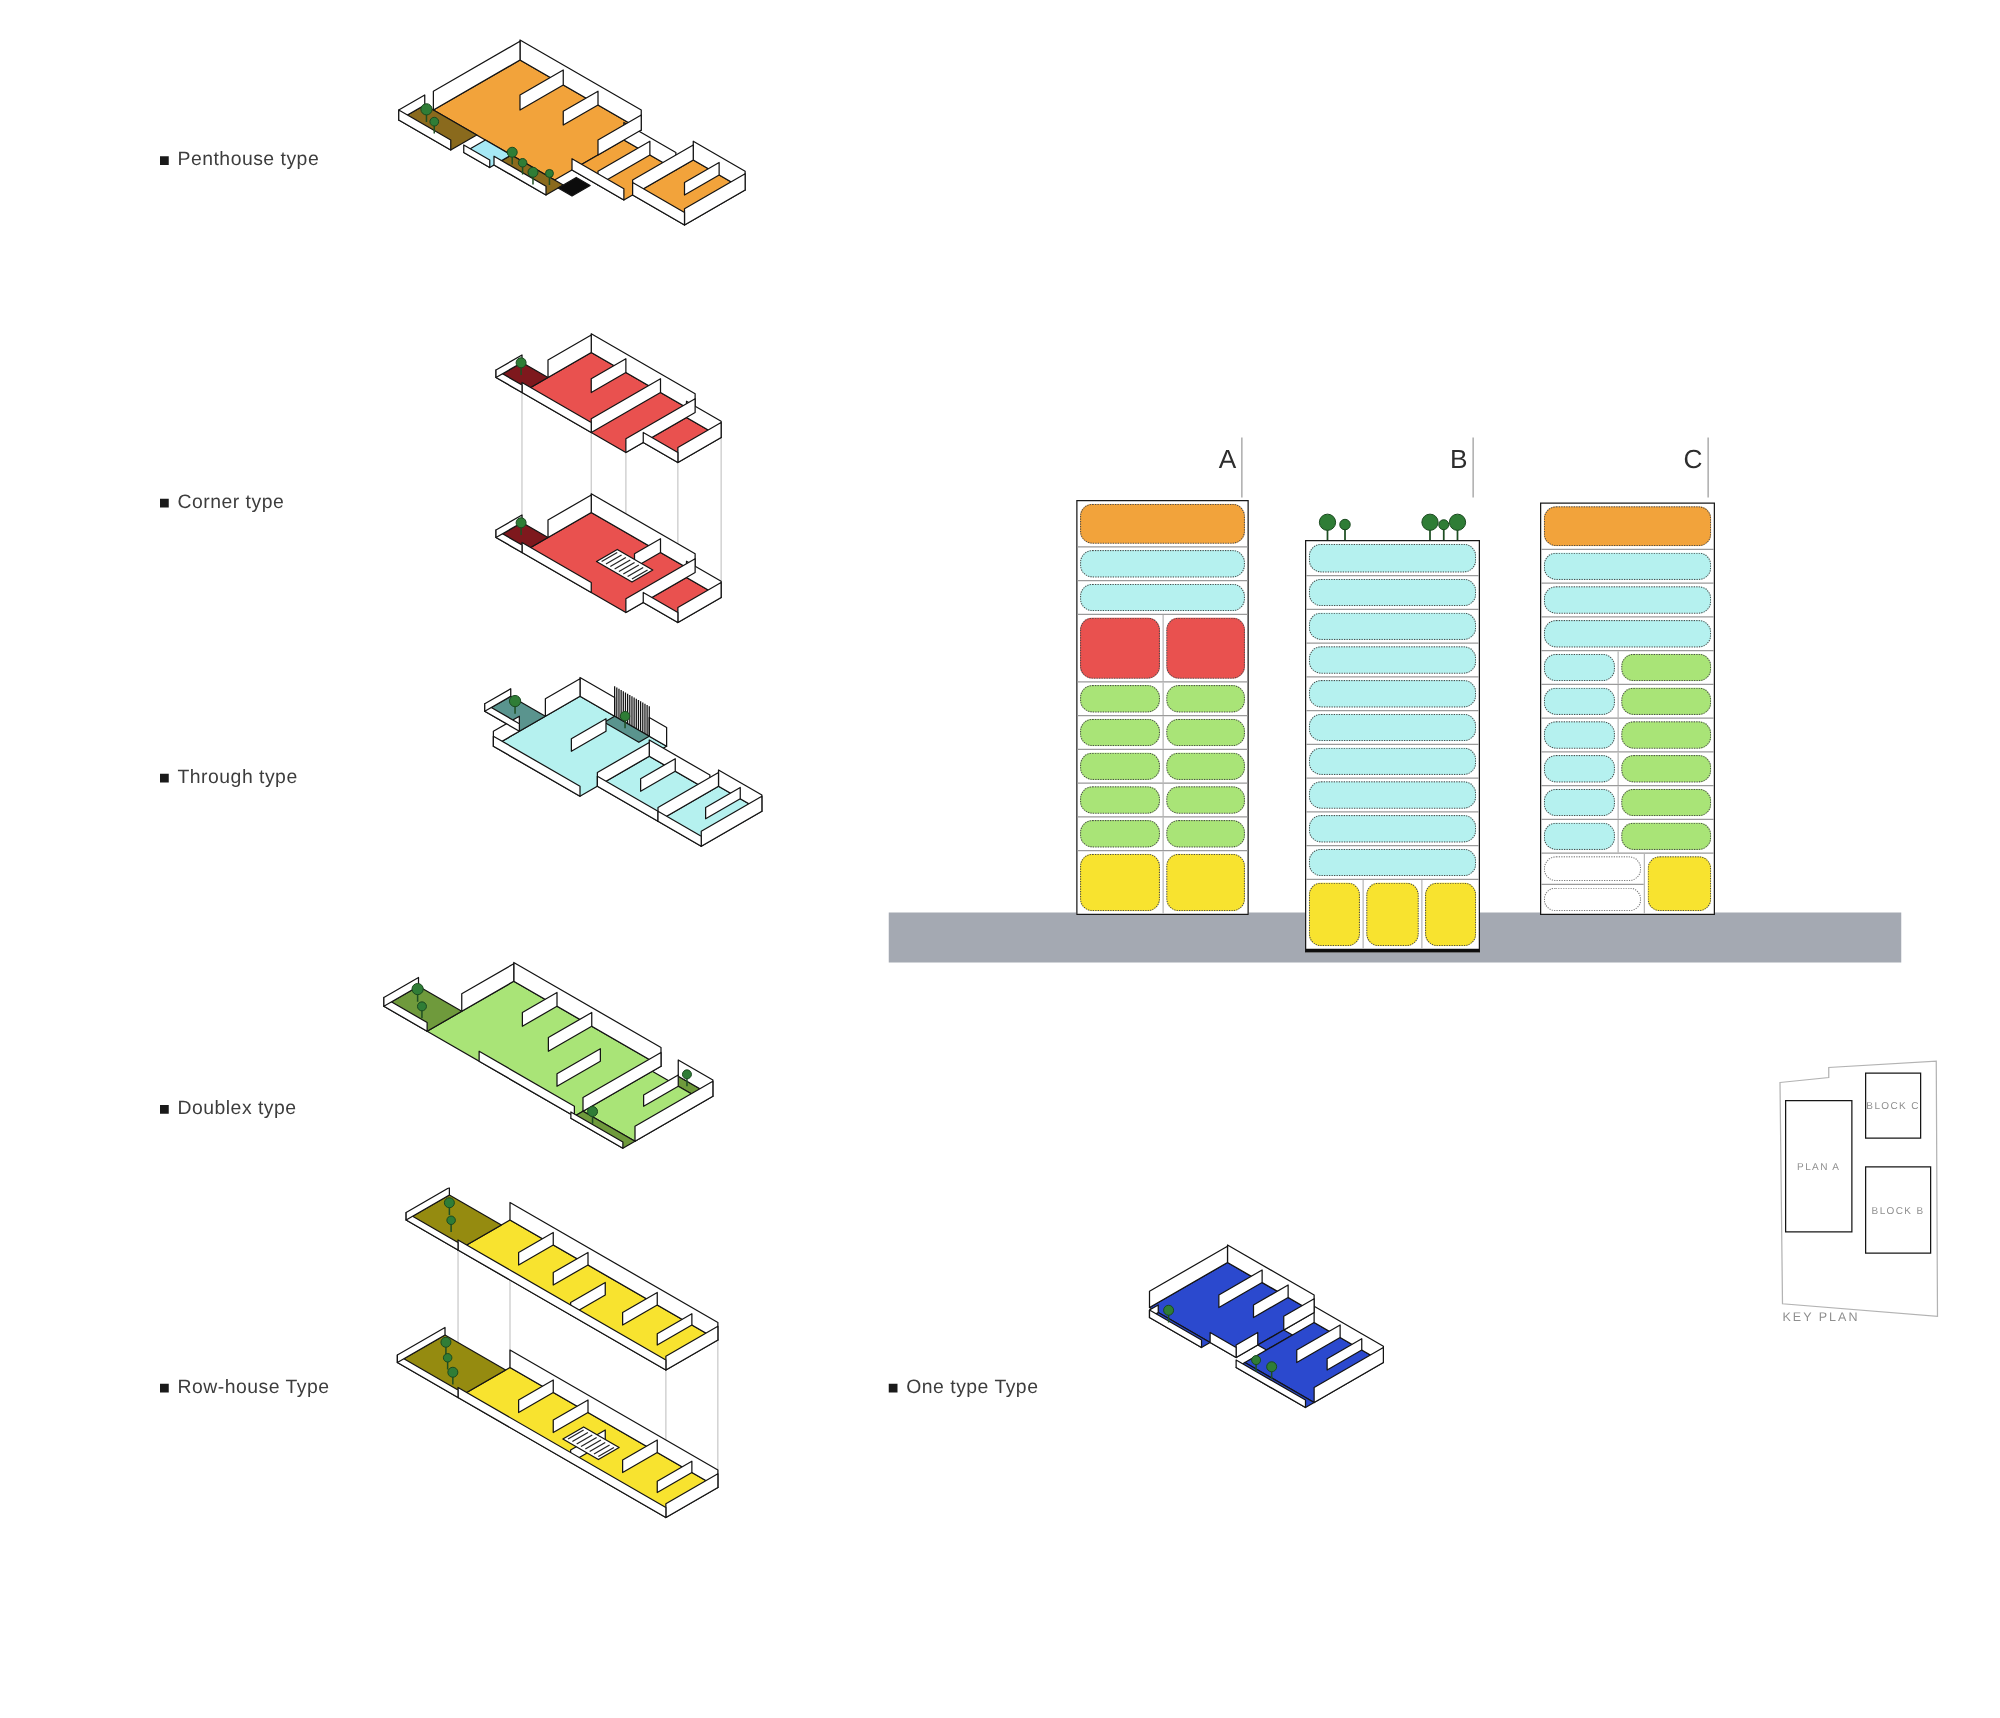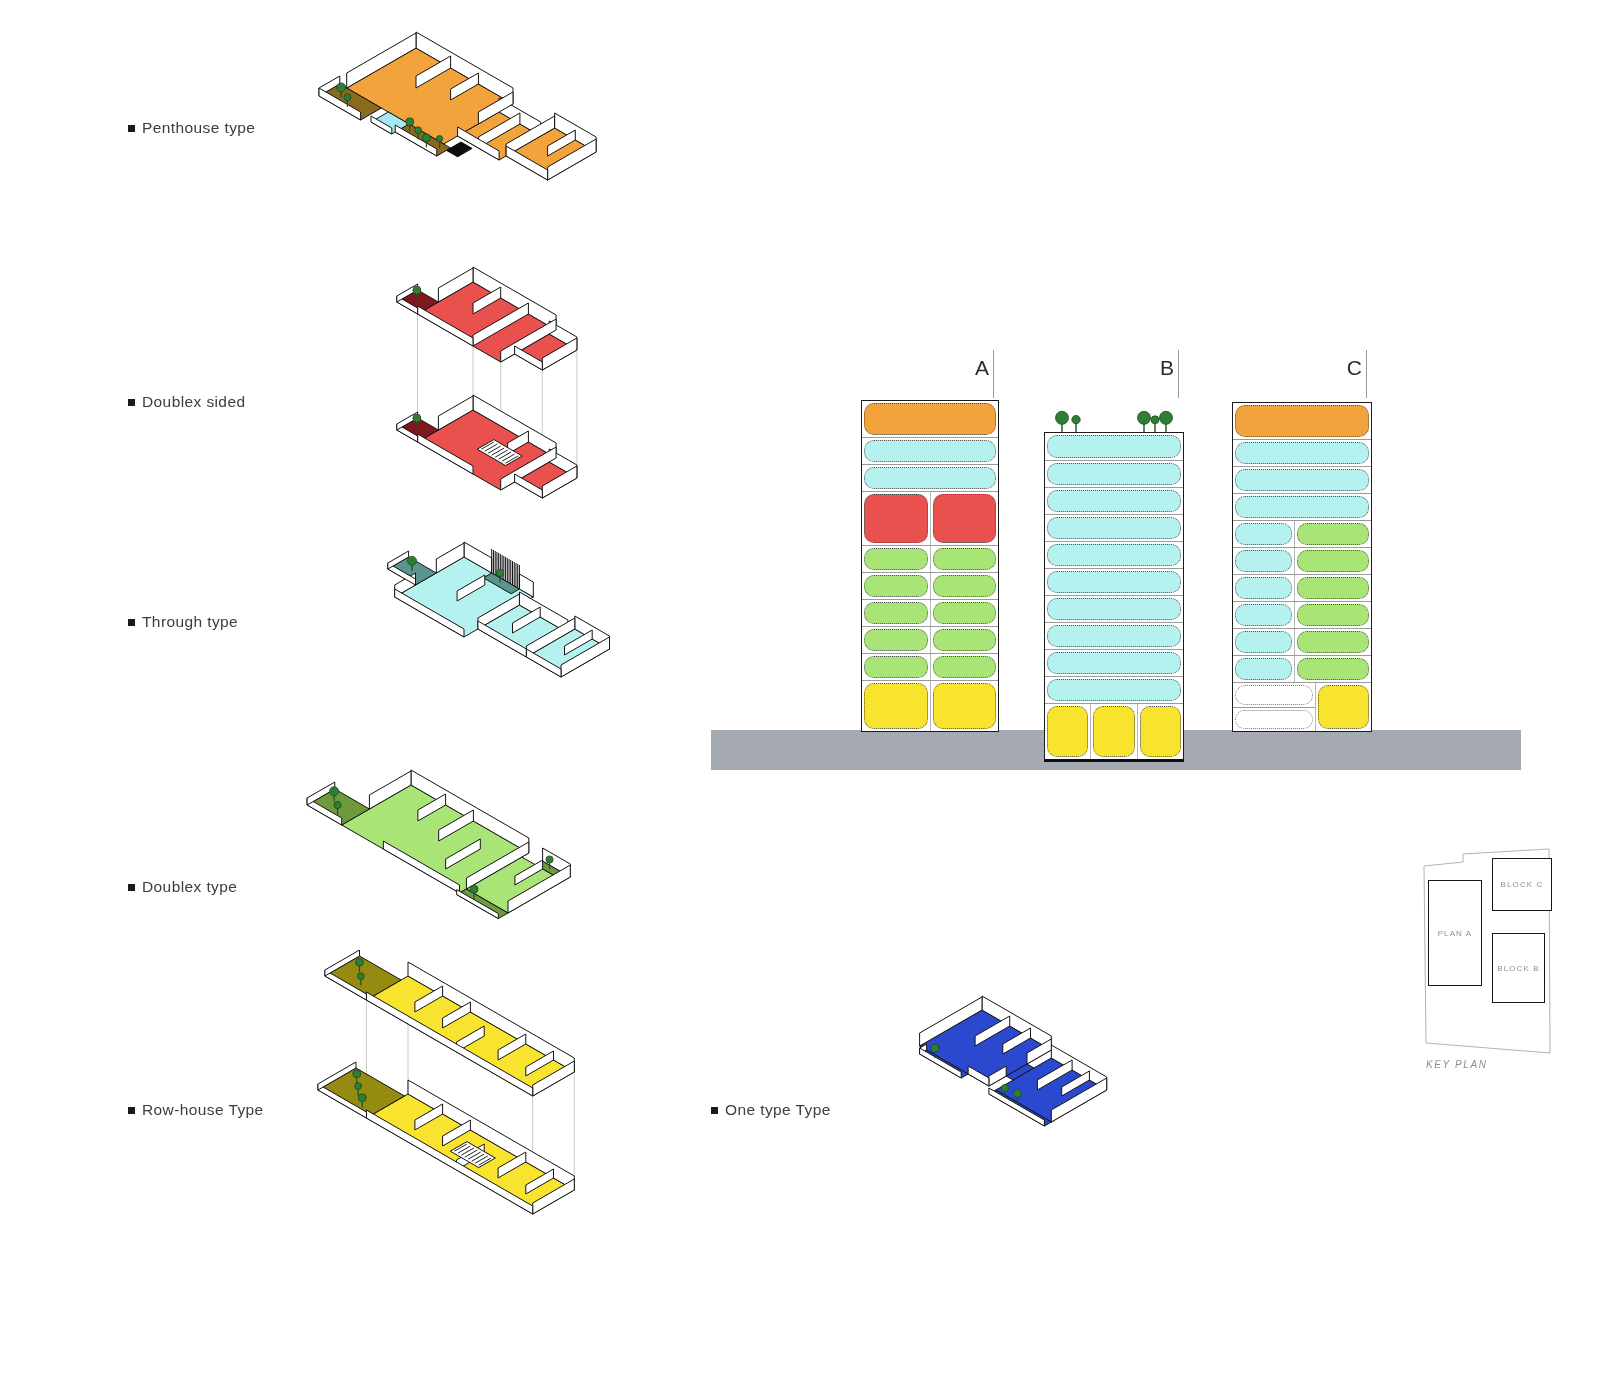--- a/index.html
+++ b/index.html
@@ -30,21 +30,21 @@
 <body>
 
 <div id="canvas">
 
   <div class="legend" style="left:112px;top:119px;">
     <span class="bullet"></span>
     <span>Penthouse type</span>
   </div>
   <div class="legend" style="left:112px;top:393px;">
     <span class="bullet"></span>
-    <span>Doublex sided</span>
+    <span>Corner type</span>
   </div>
   <div class="legend" style="left:112px;top:613px;">
     <span class="bullet"></span>
     <span>Through type</span>
   </div>
   <div class="legend" style="left:112px;top:878px;">
     <span class="bullet"></span>
     <span>Doublex type</span>
   </div>
   <div class="legend" style="left:112px;top:1101px;">
@@ -607,22 +607,22 @@
       </g>
     </svg>
 
   <div class="keyplan">
     <svg width="170" height="225" style="position:absolute;left:0;top:0;">
       <polygon points="33,21 72,17 72,9 158,4 159,208 35,198" fill="none" stroke="#b3b3b3" stroke-width="1"></polygon>
     </svg>
     <div class="kp-block" style="left:37px;top:35px;width:54px;height:106px;">
       <span>PLAN A</span>
     </div>
-    <div class="kp-block" style="left:101px;top:13px;width:60px;height:53px;align-items:center;">
+    <div class="kp-block" style="left:101px;top:13px;width:45px;height:53px;align-items:center;">
       <span>BLOCK C</span>
     </div>
     <div class="kp-block" style="left:101px;top:88px;width:53px;height:70px;">
       <span>BLOCK B</span>
     </div>
-    <div class="kp-title" style="left:35px;top:214px;font-style:italic;">KEY PLAN</div>
+    <div class="kp-title" style="left:35px;top:204px;">KEY PLAN</div>
   </div>
 
 </div>
 
 </body></html>

